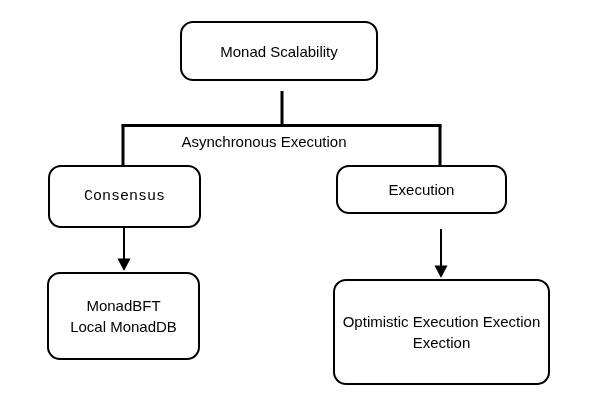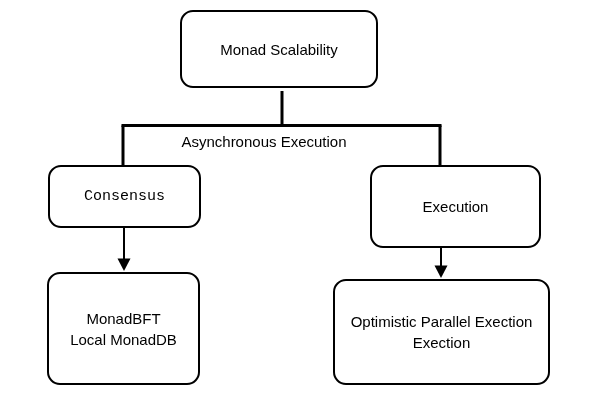--- a/index.html
+++ b/index.html
@@ -31,24 +31,24 @@
     border-radius: 13px;
     background: #ffffff;
     display: flex;
     flex-direction: column;
     align-items: center;
     justify-content: center;
     text-align: center;
     font-size: 15px;
     line-height: 21px;
   }
-  .node-root      { left: 180px; top: 10px;  width: 198px; height: 78px;  }
+  .node-root      { left: 180px; top: 21px;  width: 198px; height: 60px;  }
   .node-consensus { left: 48px;  top: 165px; width: 153px; height: 63px; font-family: Liberation Mono, monospace;  }
-  .node-execution { left: 370px; top: 165px; width: 171px; height: 83px;  }
-  .node-monadbft  { left: 47px;  top: 272px; width: 153px; height: 113px; }
+  .node-execution { left: 336px; top: 165px; width: 171px; height: 49px;  }
+  .node-monadbft  { left: 47px;  top: 272px; width: 153px; height: 88px; }
   .node-optimistic{ left: 333px; top: 279px; width: 217px; height: 106px; }
   .edge-label {
     position: absolute;
     left: 144px;
     top: 132px;
     width: 240px;
     text-align: center;
     font-size: 15px;
     line-height: 19px;
     white-space: nowrap;
@@ -90,17 +90,17 @@
   <div class="node node-execution">
     <span>Execution</span>
   </div>
 
   <div class="node node-monadbft">
     <span>MonadBFT</span>
     <span>Local MonadDB</span>
   </div>
 
   <div class="node node-optimistic">
-    <span>Optimistic Parallel Exection</span>
+    <span>Optimistic Execution Exection</span>
     <span>Exection</span>
   </div>
 
 </div>
 
 </body></html>

